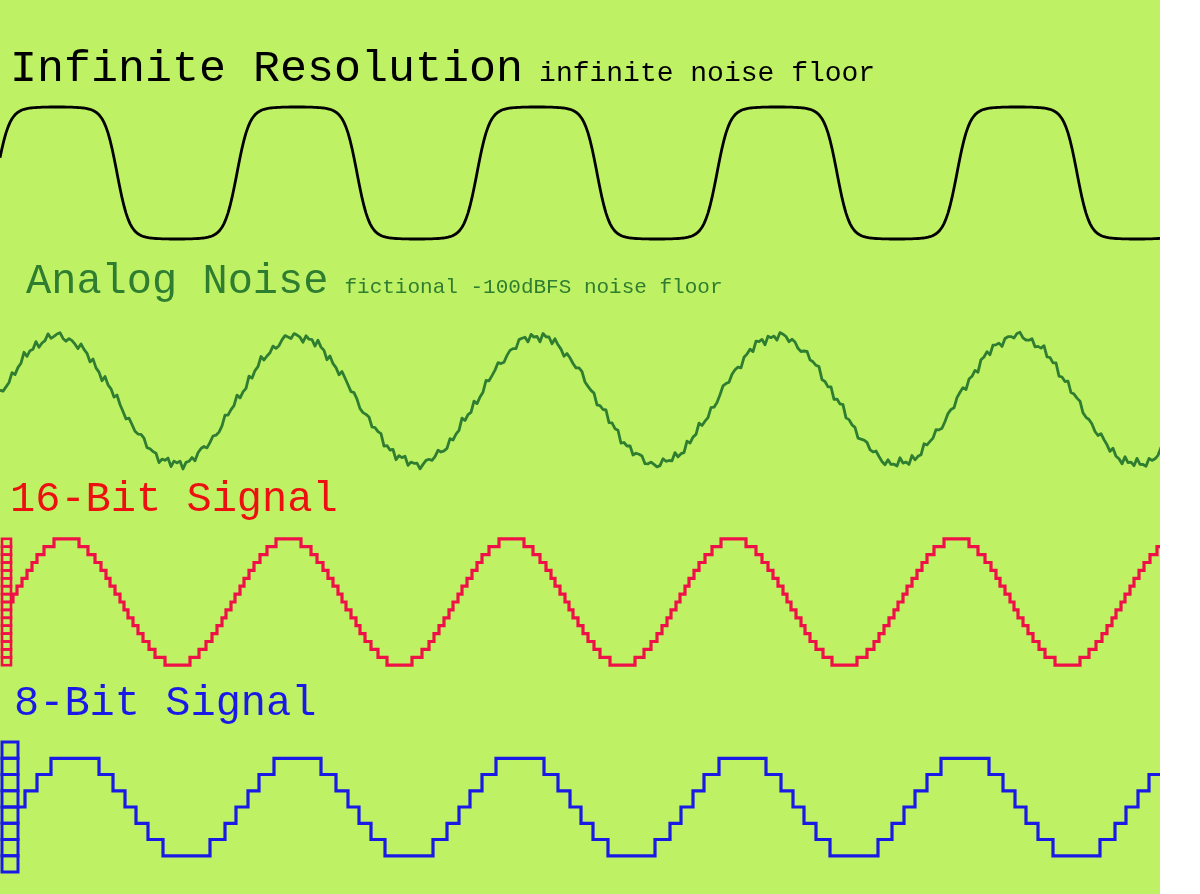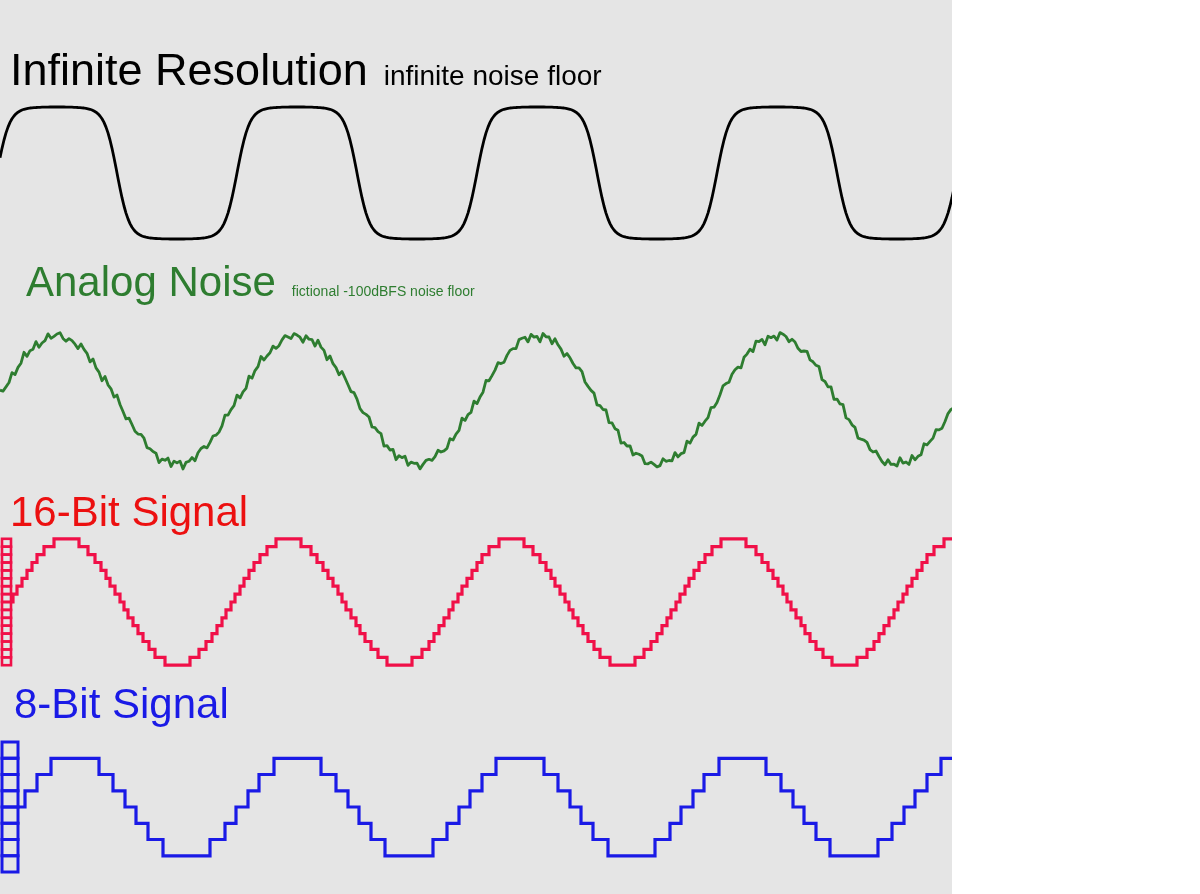--- a/index.html
+++ b/index.html
@@ -1,38 +1,38 @@
 <!DOCTYPE html>
 <html><head>
 <meta charset="utf-8">
 <style>
   html,body{margin:0;padding:0;background:#ffffff;}
   .canvas{
     position:relative;
-    width:952px;height:894px;
+    width:1160px;height:894px;
     overflow:hidden;
-    background:#e5e5e5;
-    font-family:Liberation Sans, sans-serif;
+    background:#bef264;
+    font-family:Liberation Mono, monospace;
   }
   .sec-head{
     position:absolute;
     display:flex;
     align-items:baseline;
     white-space:nowrap;
   }
   .sec-head .title{font-weight:400;letter-spacing:0;}
   .sec-head .subtitle{margin-left:16px;font-weight:400;}
   .h0{top:44px;left:10px;}
   .h0 .title{font-size:45px;}
   .h0 .subtitle{font-size:28px;}
   .h1{top:258px;left:18px;margin-left:8px;}
-  .h2{top:476px;left:10px;margin-top:12px;}
+  .h2{top:476px;left:10px;}
   .h3{top:680px;left:14px;}
   .h1 .title,.h2 .title,.h3 .title{font-size:42px;}
-  .h1 .subtitle,.h2 .subtitle,.h3 .subtitle{font-size:14px;}
+  .h1 .subtitle,.h2 .subtitle,.h3 .subtitle{font-size:21px;}
   svg.wave{position:absolute;left:0;display:block;}
 </style>
 </head>
 <body>
 
 <div class="canvas">
 
   <div class="sec-head h0" style="color: rgb(0, 0, 0);">
     <span class="title">Infinite Resolution</span>
     <span class="subtitle">infinite noise floor</span>

